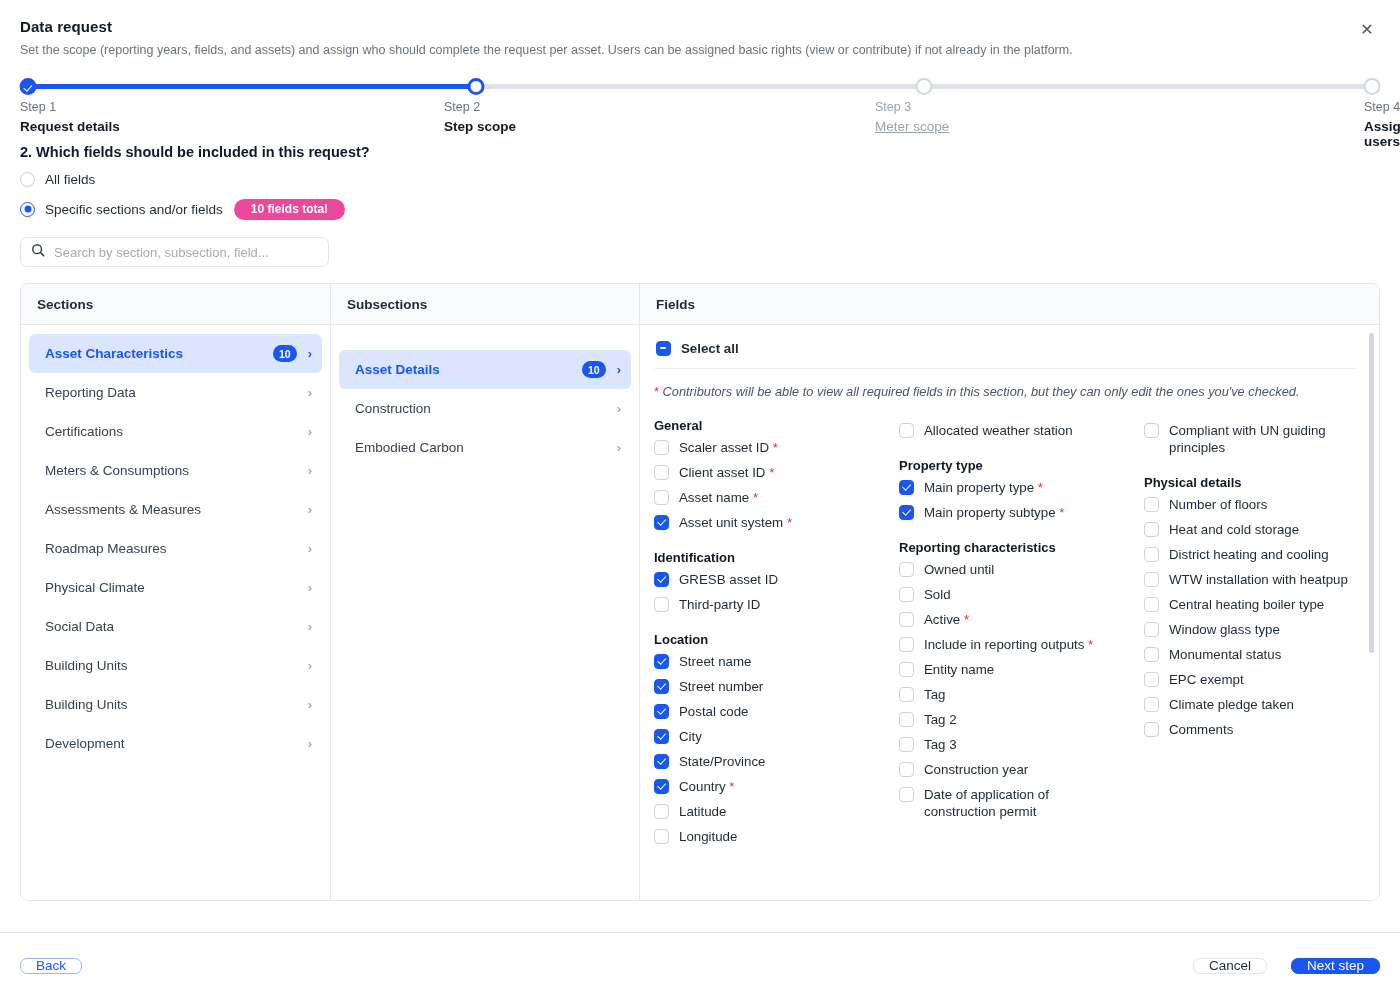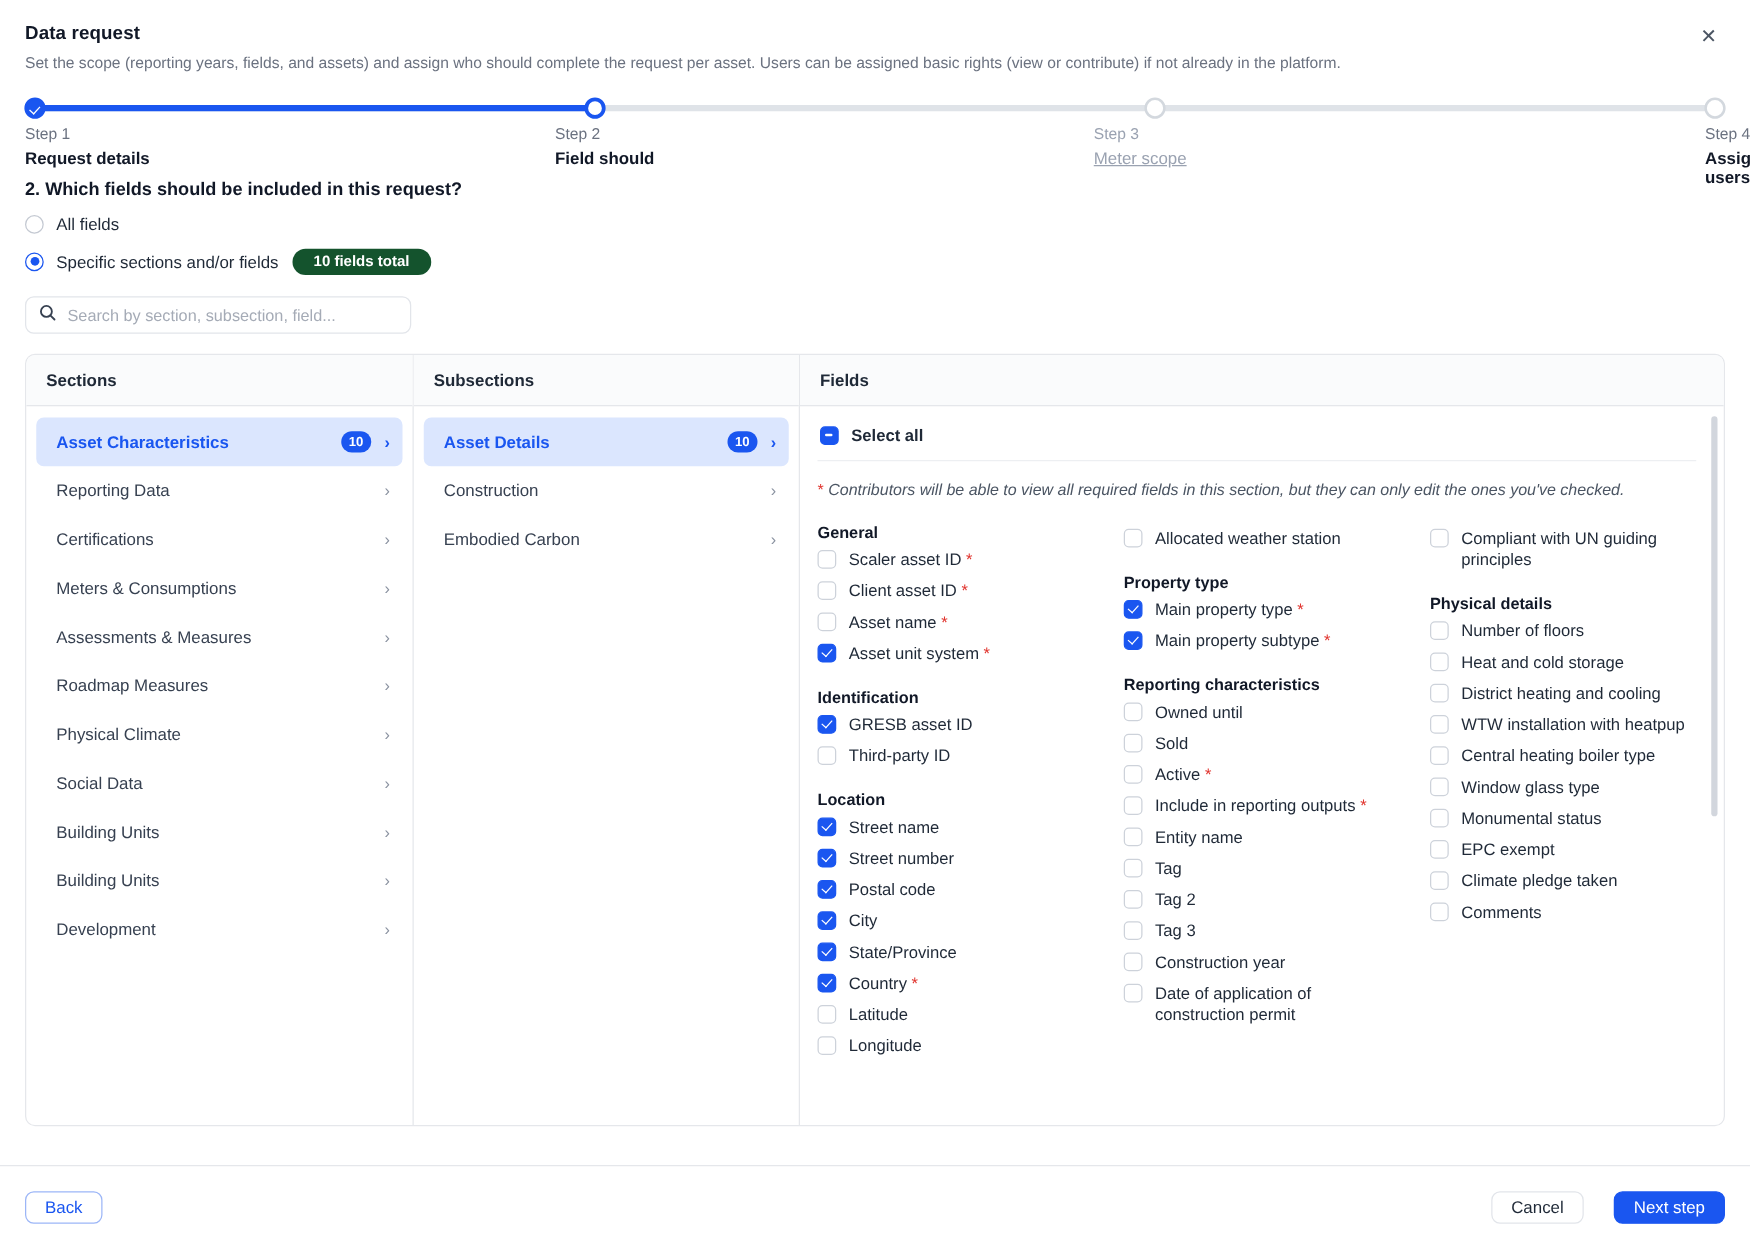--- a/index.html
+++ b/index.html
@@ -78,21 +78,21 @@
     position: relative; flex: 0 0 auto; cursor: pointer;
   }
   .radio.on { border: 1.5px solid #1a56f0; }
   .radio.on::after {
     content: ""; position: absolute; left: 50%; top: 50%;
     width: 7px; height: 7px; border-radius: 50%;
     background: #1a56f0; transform: translate(-50%,-50%);
   }
   .radio-lbl { margin-left: 10px; font-size: 13.5px; color: #1f2937; }
   .badge {
-    margin-left: 11px; background: #14532d; color: #fff;
+    margin-left: 11px; background: #ec4899; color: #fff;
     font-size: 12px; font-weight: bold;
     padding: 4px 17px; border-radius: 11px; line-height: 1.1;
   }
 
   
   .search {
     margin: 17px 0 0 20px; width: 309px; height: 30px;
     border: 1px solid #e2e5ea; border-radius: 7px; background: #fff;
     display: flex; align-items: center; padding: 0 10px;
   }
@@ -105,21 +105,21 @@
   .search input::placeholder { color: #a5abb6; }
 
   
   .panels {
     margin: 16px 20px 0 20px;
     border: 1px solid #e5e7eb; border-radius: 8px;
     display: flex; flex: 0 0 auto; height: 618px; overflow: hidden;
     background: #fff;
   }
   .col-sections { width: 310px; border-right: 1px solid #e5e7eb; display: flex; flex-direction: column; }
-  .col-subs { width: 309px; border-right: 1px solid #e5e7eb; display: flex; flex-direction: column; }
+  .col-subs { width: 309px; border-right: 1px solid #e5e7eb; display: flex; flex-direction: column; gap: 16px; }
   .col-fields { flex: 1; display: flex; flex-direction: column; min-width: 0; }
   .col-head {
     height: 41px; flex: 0 0 auto; display: flex; align-items: center;
     padding: 0 16px; font-size: 13.5px; font-weight: bold; color: #1f2937;
     border-bottom: 1px solid #e5e7eb; background: #fafbfc;
   }
   .col-body { flex: 1; overflow: hidden; position: relative; }
   .col-body.pad { padding: 9px 8px 0 8px; }
 
   .nav-item {
@@ -191,21 +191,21 @@
 
   
   .footer {
     margin-top: auto; height: 66px; flex: 0 0 auto;
     border-top: 1px solid #e5e7eb;
     display: flex; align-items: center; padding: 0 20px;
   }
   .btn {
     font-family: "Liberation Sans", sans-serif;
     font-size: 13.5px; border-radius: 7px; cursor: pointer;
-    height: 26px; padding: 0 15px; line-height: 1;
+    height: 16px; padding: 0 15px; line-height: 1;
   }
   .btn-back { border: 1px solid #9cb6f7; background: #fff; color: #1a56f0; }
   .btn-cancel { border: 1px solid #e2e5ea; background: #fff; color: #1f2937; margin-left: auto; }
   .btn-next { border: 1px solid #1a56f0; background: #1a56f0; color: #fff; margin-left: 24px; }
 </style>
 </head>
 <body>
 
 <div class="window">
 
@@ -225,21 +225,21 @@
         <div class="dot " style="left: 1352px;"></div>
       </div>
   </div>
   <div class="step-labels" id="steplabels">
       <div class="step-lbl" style="left: 0px;">
         <div class="step-n">Step 1</div>
         <div class="step-name">Request details</div>
       </div>
       <div class="step-lbl" style="left: 424px;">
         <div class="step-n">Step 2</div>
-        <div class="step-name">Field should</div>
+        <div class="step-name">Step scope</div>
       </div>
       <div class="step-lbl muted" style="left: 855px;">
         <div class="step-n">Step 3</div>
         <div class="step-name">Meter scope</div>
       </div>
       <div class="step-lbl" style="left: 1344px;">
         <div class="step-n">Step 4</div>
         <div class="step-name">Assign users</div>
       </div>
     </div>

